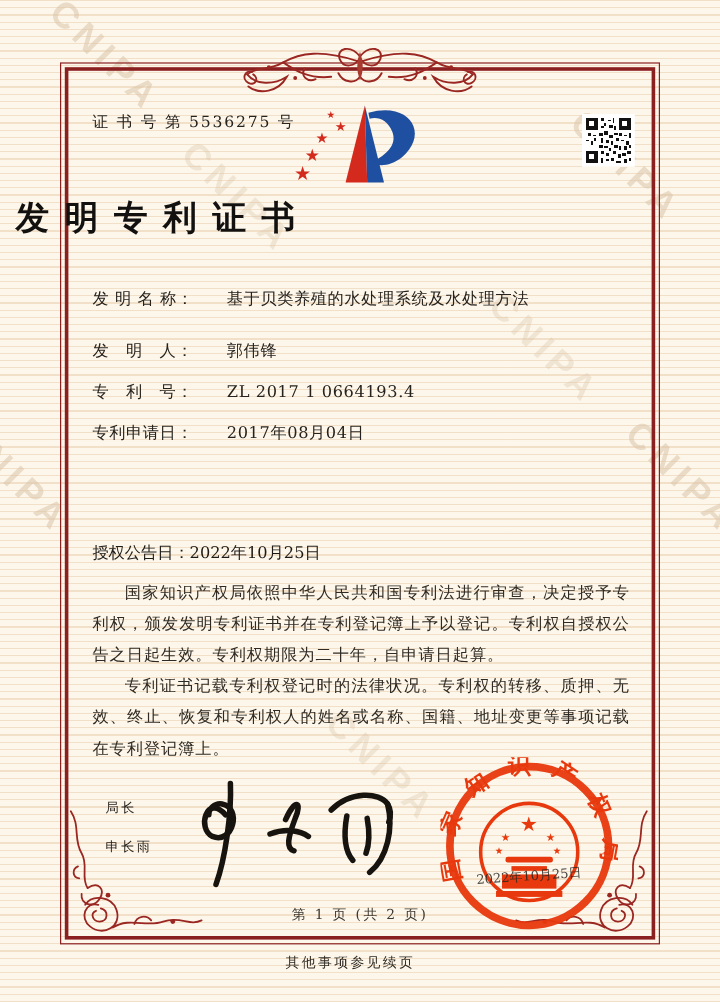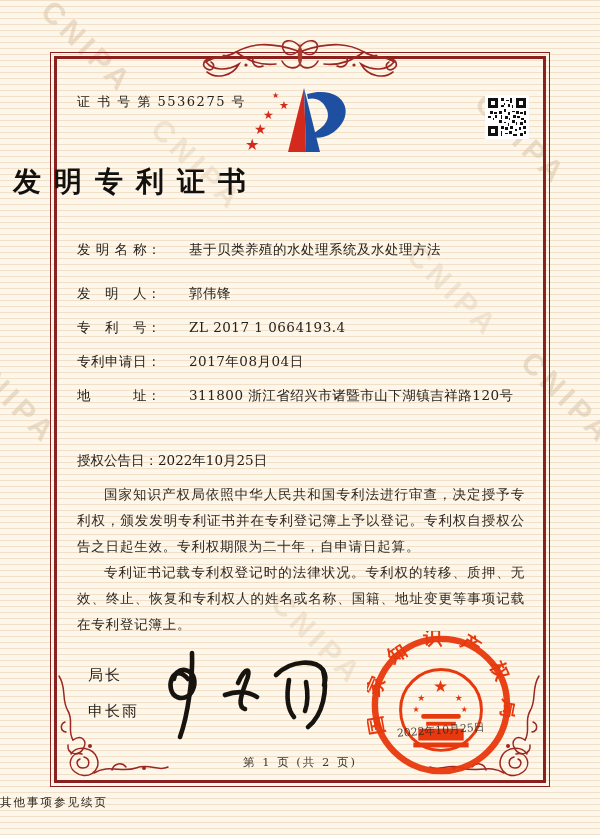--- a/index.html
+++ b/index.html
@@ -24,26 +24,26 @@
   .title{position:absolute;left:0;right:0;top:163px;font-size:28px;font-weight:bold;letter-spacing:13px;text-indent:13px;color:#121110;}
   .fields{position:absolute;left:77px;top:239px;width:452px;font-size:13.5px;}
   .field-row{margin-bottom:13px;line-height:21px;white-space:nowrap;}
   .field-row.first{margin-bottom:23px;}
   .f-label{display:inline-block;min-width:112px;letter-spacing:.5px;color:#26221d;}
   .f-value{letter-spacing:.5px;color:#26221d;}
   .grant-row{position:absolute;left:77px;top:452px;width:452px;font-size:13.5px;display:flex;flex-direction:column;}
   .grant-pair.one{width:242px;}
   .paragraphs{position:absolute;left:77px;top:481px;width:448px;font-size:13.5px;line-height:26px;letter-spacing:.8px;color:#2f2a23;text-align:justify;}
   .paragraphs p{margin:0;text-indent:2em;}
-  .signatory{position:absolute;left:88px;top:666px;font-size:15px;letter-spacing:2px;color:#211d18;}
+  .signatory{position:absolute;left:88px;top:666px;font-size:11px;letter-spacing:2px;color:#211d18;}
   .signatory .name{margin-top:17px;}
   .signature{position:absolute;left:158px;top:645px;width:180px;height:102px;}
   .seal{position:absolute;left:367px;top:631px;width:148px;height:148px;}
   .page-info{position:absolute;left:0;right:0;top:755px;text-align:center;font-size:11.5px;letter-spacing:2px;color:#3c3730;}
-  .footer-note{position:absolute;left:0;right:16px;top:795px;font-size:11.5px;letter-spacing:2px;color:#2f2a23;}
+  .footer-note{position:absolute;left:0;right:16px;top:795px;text-align:center;font-size:11.5px;letter-spacing:2px;color:#2f2a23;}
   .orn-top{position:absolute;left:194px;top:35px;width:212px;height:54px;}
   .orn-corner{position:absolute;width:118px;height:110px;}
   .orn-bl{left:52px;top:674px;}
   .orn-br{left:428px;top:674px;transform:scaleX(-1);}
 </style>
 </head>
 <body>
 
 <div class="page">
 
@@ -128,23 +128,20 @@
       <span class="f-label">发 明 名 称：</span><span class="f-value">基于贝类养殖的水处理系统及水处理方法</span>
     </div>
     <div class="field-row">
       <span class="f-label">发　明　人：</span><span class="f-value">郭伟锋</span>
     </div>
     <div class="field-row">
       <span class="f-label">专　利　号：</span><span class="f-value">ZL 2017 1 0664193.4</span>
     </div>
     <div class="field-row">
       <span class="f-label">专利申请日：</span><span class="f-value">2017年08月04日</span>
-    </div>
-    <div class="field-row">
-      <span class="f-label">地　　　址：</span><span class="f-value">311800 浙江省绍兴市诸暨市山下湖镇吉祥路120号</span>
     </div>
   </div>
 
   <div class="grant-row">
     <div class="grant-pair one">
       <span>授权公告日：</span><span>2022年10月25日</span>
     </div>
   </div>
 
   <div class="paragraphs">

